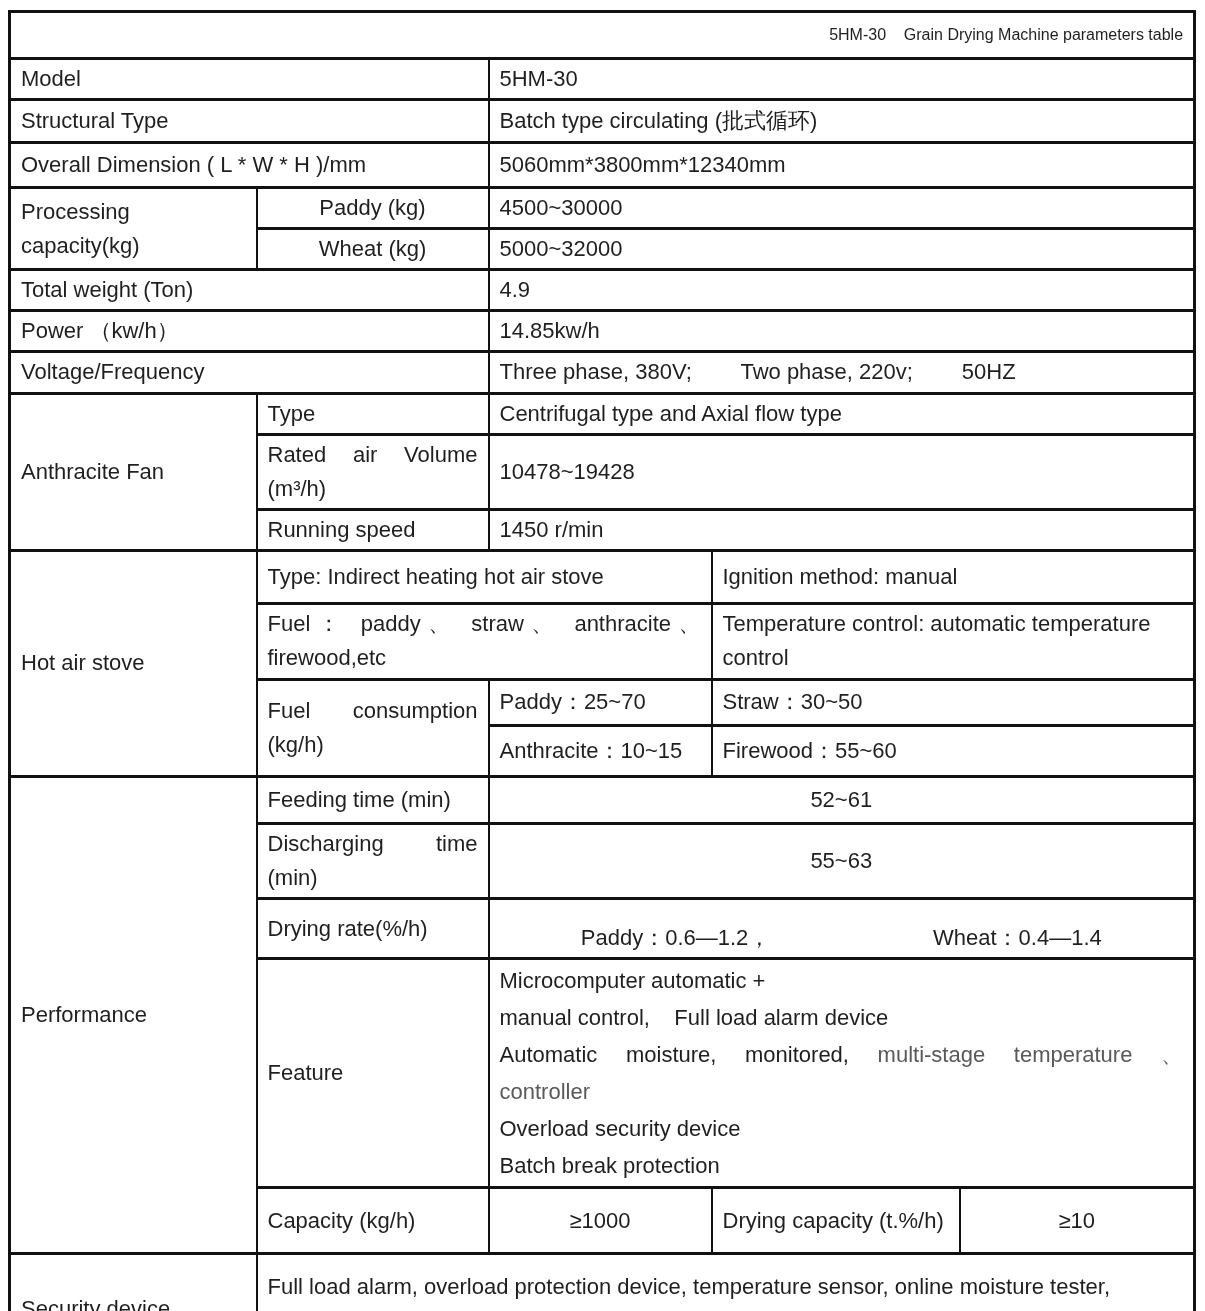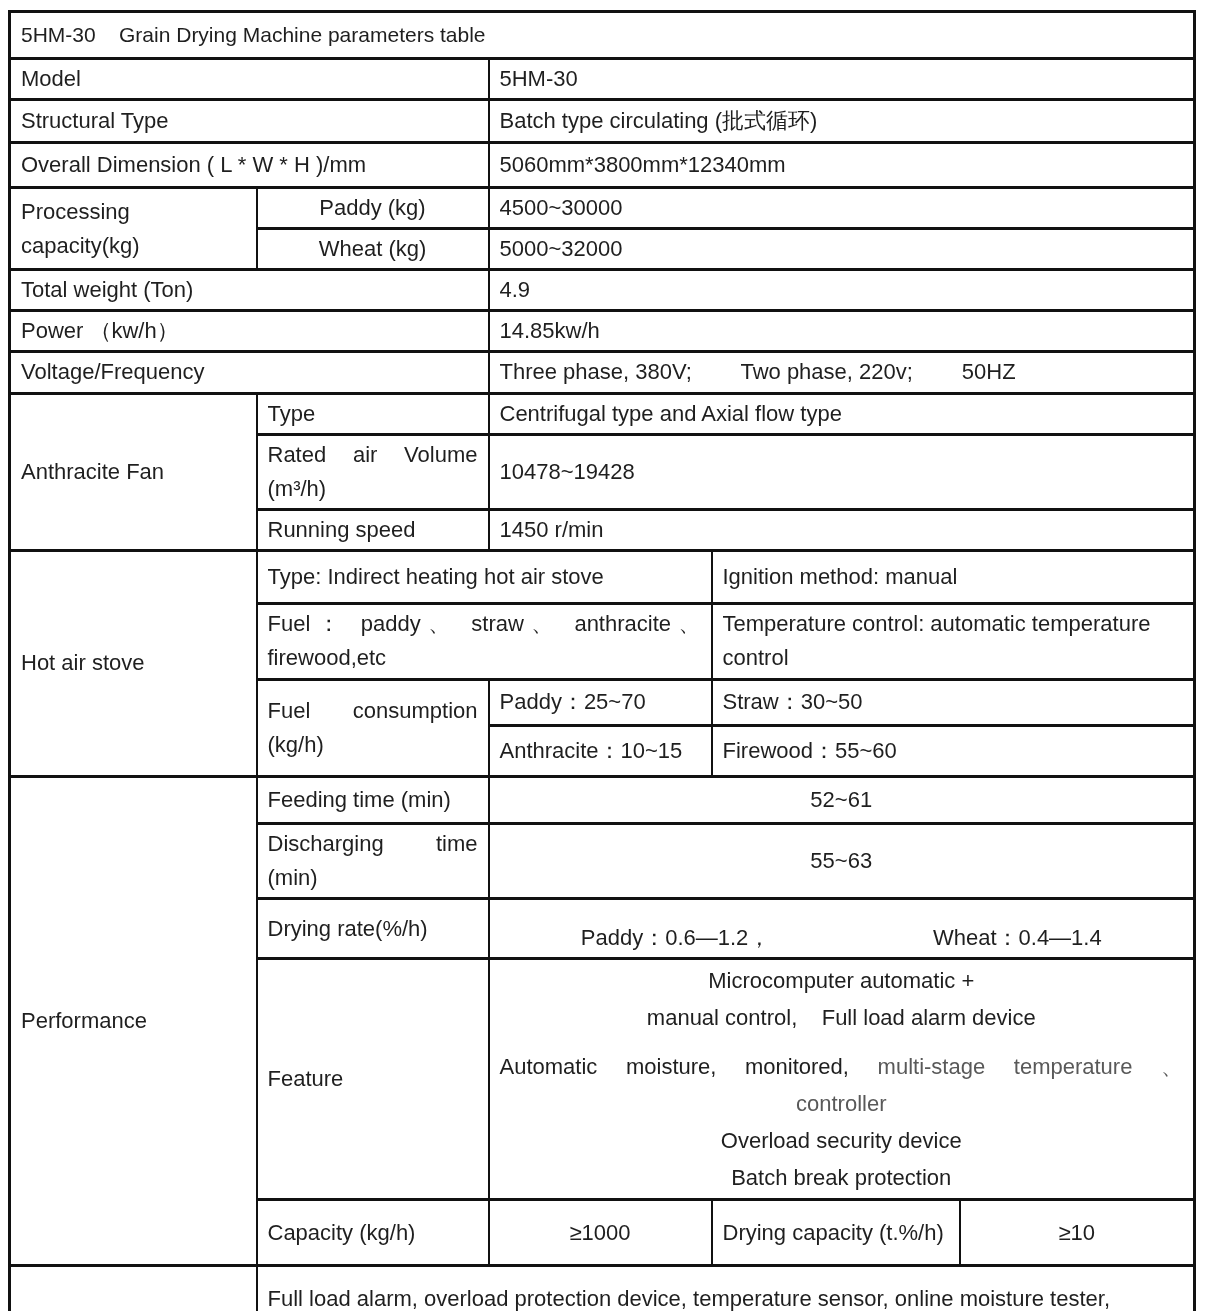--- a/index.html
+++ b/index.html
@@ -26,26 +26,26 @@
     padding:2px 10px;
     font-size:22px;
     line-height:1.55;
     vertical-align:middle;
     overflow:hidden;
     word-wrap:break-word;
   }
   td.center{text-align:center;}
   td.justify, .justify{text-align:justify;}
   .pre{white-space:pre-wrap;}
-  td.title-cell{text-align:left;font-size:21px;}
+  td.title-cell{text-align:right;font-size:16px;}
   .muted{color:var(--muted);}
   .flex-spread{display:flex;justify-content:space-around;align-items:center;width:100%;margin-top:19px;}
   .feature-wrap{line-height:37px;}
-  .feature-line{min-height:37px;text-align:center;}
-  .justify-last{text-align:justify;text-align-last:justify;margin-top:12px;}
+  .feature-line{min-height:37px;}
+  .justify-last{text-align:justify;text-align-last:justify;}
   td.security-val{line-height:44px;}
 </style>
 </head>
 <body>
 
 <table class="spec">
   <colgroup>
     <col style="width:247px">
       <col style="width:232px">
       <col style="width:223px">

